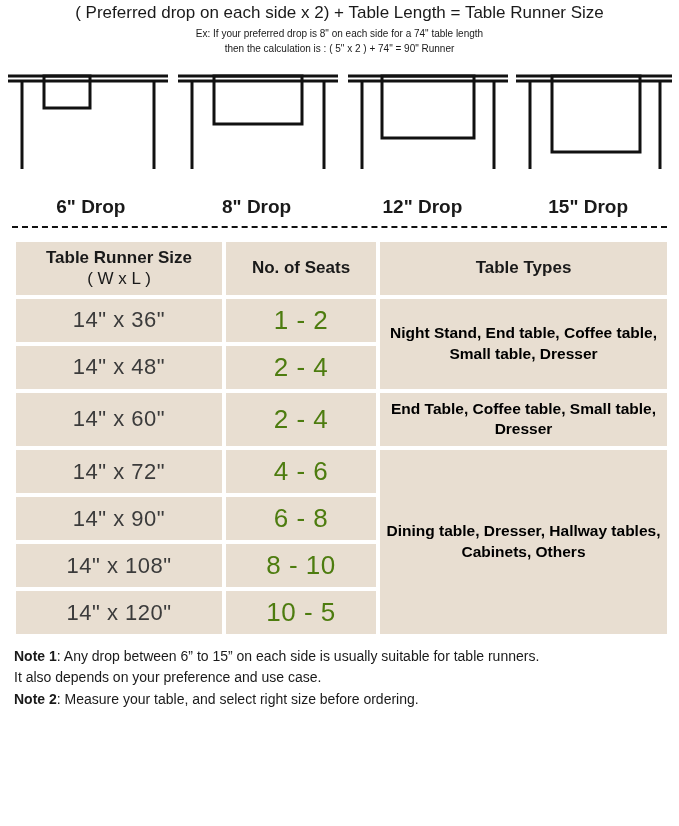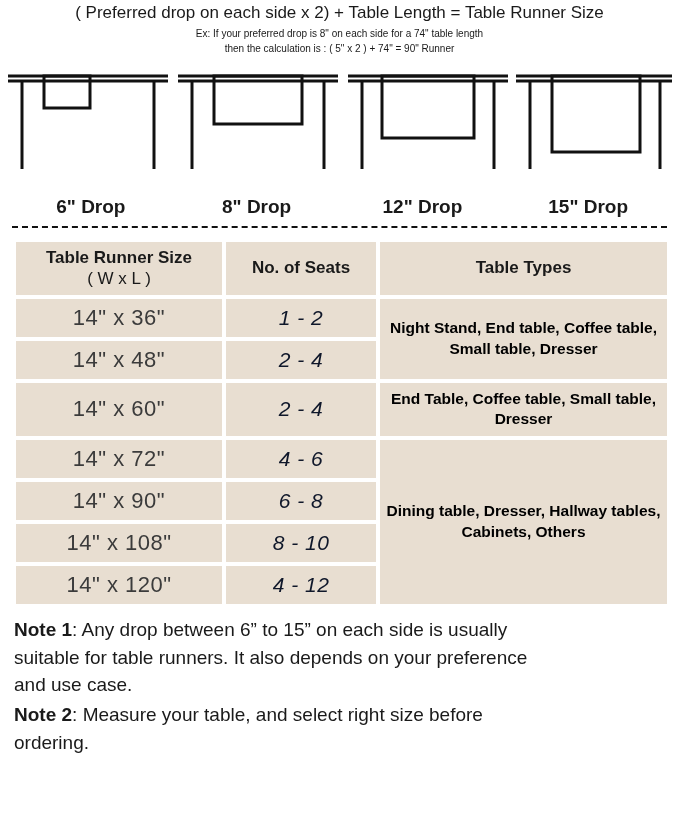--- a/index.html
+++ b/index.html
@@ -91,37 +91,36 @@
     font-size: 17px;
     font-weight: normal;
     margin-top: 1px;
   }
   .cell-size {
     font-size: 22px;
     color: #3b3b3b;
     letter-spacing: 0.5px;
   }
   .cell-seats {
-    font-size: 21px;
-    color: #0f172a;
+    font-size: 26px;
+    color: #4d7c0f;
     letter-spacing: 0.5px;
-    font-style: italic;
   }
   .cell-types {
     font-size: 15.5px;
     font-weight: bold;
     line-height: 1.35;
     color: #000000;
   }
 
   
   .notes {
     width: 554px;
     padding: 8px 14px 0 14px;
-    font-size: 19px;
+    font-size: 14px;
     line-height: 1.45;
   }
   .notes p { margin: 0 0 2px 0; }
   .notes .lead { font-weight: bold; }
   .note2 { margin-top: 4px; }
 </style>
 </head>
 <body>
 
 <div id="page">
@@ -224,21 +223,21 @@
           <td class="col-seats cell-seats">6 - 8</td>
         </tr>
 
         <tr>
           <td class="col-size cell-size">14" x 108"</td>
           <td class="col-seats cell-seats">8 - 10</td>
         </tr>
 
         <tr>
           <td class="col-size cell-size">14" x 120"</td>
-          <td class="col-seats cell-seats">4 - 12</td>
+          <td class="col-seats cell-seats">10 - 5</td>
         </tr>
       </tbody>
     </table>
   </div>
 
   <div class="notes">
     <p><span class="lead">Note 1</span><span>: Any drop between 6” to 15” on each side is usually suitable for table runners. It also depends on your preference and use case.</span></p>
     <p class="note2"><span class="lead">Note 2</span><span>: Measure your table, and select right size before ordering.</span></p>
   </div>
 

